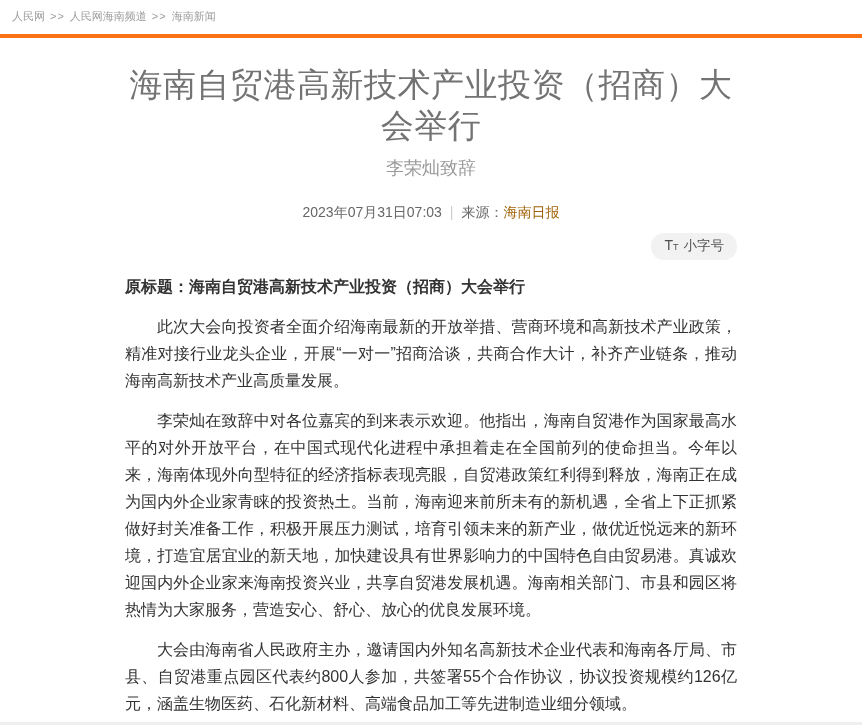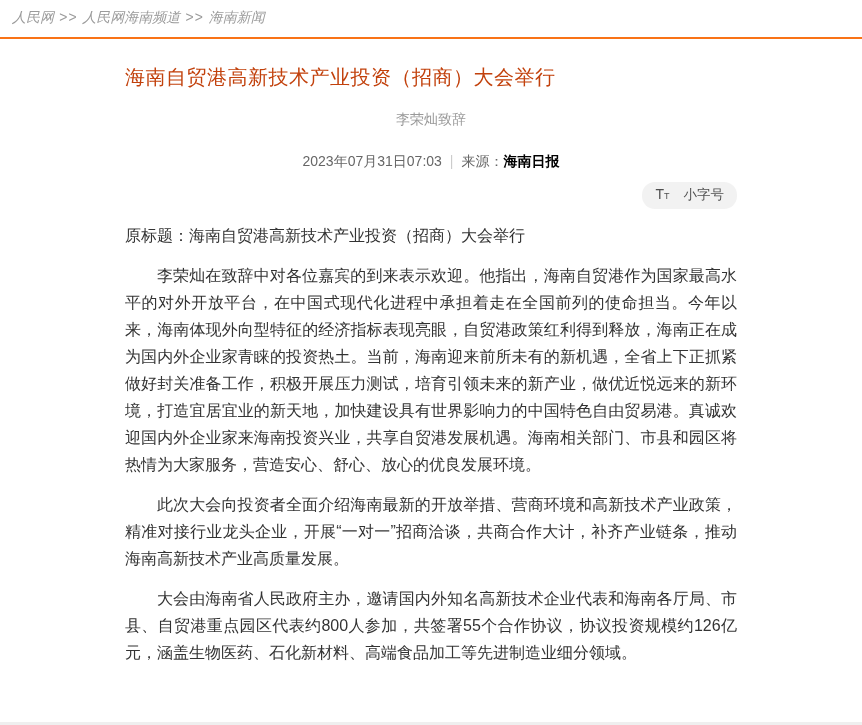--- a/index.html
+++ b/index.html
@@ -11,67 +11,67 @@
   .page {
     position: relative;
     width: 862px;
     height: 725px;
     background: #ffffff;
     overflow: hidden;
   }
   
   .breadcrumb {
     padding: 9px 0 10px 12px;
-    font-size: 14px;
+    font-size: 11px;
     color: #9b9b9b;
-    border-bottom: 2px solid #f97316;
-    font-style: italic;
+    border-bottom: 4px solid #f97316;
   }
   .breadcrumb a {
     color: #9b9b9b;
     text-decoration: none;
     cursor: pointer;
   }
   .breadcrumb .sep {
     margin: 0 5px;
     color: #9b9b9b;
     letter-spacing: 1px;
   }
   
   .content {
     width: 612px;
     margin: 0 auto;
   }
   h1.title {
     margin: 26px 0 0 0;
-    font-size: 20px;
+    font-size: 33px;
     font-weight: 500;
-    color: #c2410c;
+    color: #737373;
+    text-align: center;
     line-height: 1.25;
     letter-spacing: 0.5px;
   }
   .subtitle {
-    margin-top: 21px;
+    margin-top: 9px;
     text-align: center;
-    font-size: 14px;
+    font-size: 18px;
     color: #999999;
   }
   .meta {
     margin-top: 24px;
     text-align: center;
     font-size: 14px;
     color: #666666;
   }
   .meta .divider {
     margin: 0 8px;
     color: #cccccc;
   }
   .meta .source-link {
-    color: #000000;
-    font-weight: bold;
+    color: #a16207;
+    font-weight: normal;
     text-decoration: none;
     cursor: pointer;
   }
   .toolbar {
     margin-top: 11px;
     text-align: right;
   }
   .font-size-btn {
     display: inline-flex;
     align-items: baseline;
@@ -79,30 +79,30 @@
     border: none;
     border-radius: 13px;
     padding: 4px 13px 5px 13px;
     color: #4f4f4f;
     font-size: 13.5px;
     cursor: pointer;
     font-family: inherit;
   }
   .font-size-btn .t-big { font-size: 14px; }
   .font-size-btn .t-small { font-size: 9px; }
-  .font-size-btn .btn-label { margin-left: 14px; }
+  .font-size-btn .btn-label { margin-left: 5px; }
   .article {
     margin-top: 7px;
     font-size: 16px;
     color: #333333;
     line-height: 27px;
     text-align: justify;
   }
   .article p { margin: 13px 0; text-indent: 2em; }
-  .article p.origin { text-indent: 0; }
+  .article p.origin { text-indent: 0; font-weight: bold; }
   .page-bottom-strip {
     position: absolute;
     left: 0; bottom: 0;
     width: 100%; height: 3px;
     background: #efefef;
   }
 </style>
 </head>
 <body>
 
@@ -125,22 +125,22 @@
     <div class="toolbar">
       <button class="font-size-btn">
         <span class="t-big">T</span>
           <span class="t-small">T</span>
           <span class="btn-label">小字号</span>
       </button>
     </div>
 
     <div class="article">
       <p class="origin">原标题：海南自贸港高新技术产业投资（招商）大会举行</p>
+      <p>此次大会向投资者全面介绍海南最新的开放举措、营商环境和高新技术产业政策，精准对接行业龙头企业，开展“一对一”招商洽谈，共商合作大计，补齐产业链条，推动海南高新技术产业高质量发展。</p>
       <p>李荣灿在致辞中对各位嘉宾的到来表示欢迎。他指出，海南自贸港作为国家最高水平的对外开放平台，在中国式现代化进程中承担着走在全国前列的使命担当。今年以来，海南体现外向型特征的经济指标表现亮眼，自贸港政策红利得到释放，海南正在成为国内外企业家青睐的投资热土。当前，海南迎来前所未有的新机遇，全省上下正抓紧做好封关准备工作，积极开展压力测试，培育引领未来的新产业，做优近悦远来的新环境，打造宜居宜业的新天地，加快建设具有世界影响力的中国特色自由贸易港。真诚欢迎国内外企业家来海南投资兴业，共享自贸港发展机遇。海南相关部门、市县和园区将热情为大家服务，营造安心、舒心、放心的优良发展环境。</p>
-      <p>此次大会向投资者全面介绍海南最新的开放举措、营商环境和高新技术产业政策，精准对接行业龙头企业，开展“一对一”招商洽谈，共商合作大计，补齐产业链条，推动海南高新技术产业高质量发展。</p>
       <p>大会由海南省人民政府主办，邀请国内外知名高新技术企业代表和海南各厅局、市县、自贸港重点园区代表约800人参加，共签署55个合作协议，协议投资规模约126亿元，涵盖生物医药、石化新材料、高端食品加工等先进制造业细分领域。</p>
 
     </div>
 
   </div>
 
   <div class="page-bottom-strip"></div>
 
 </div>
 

